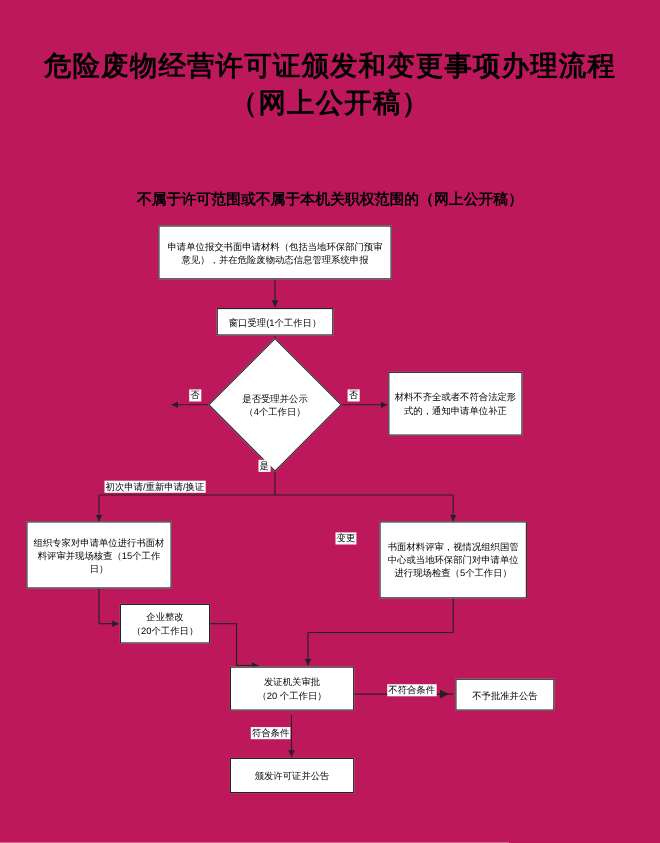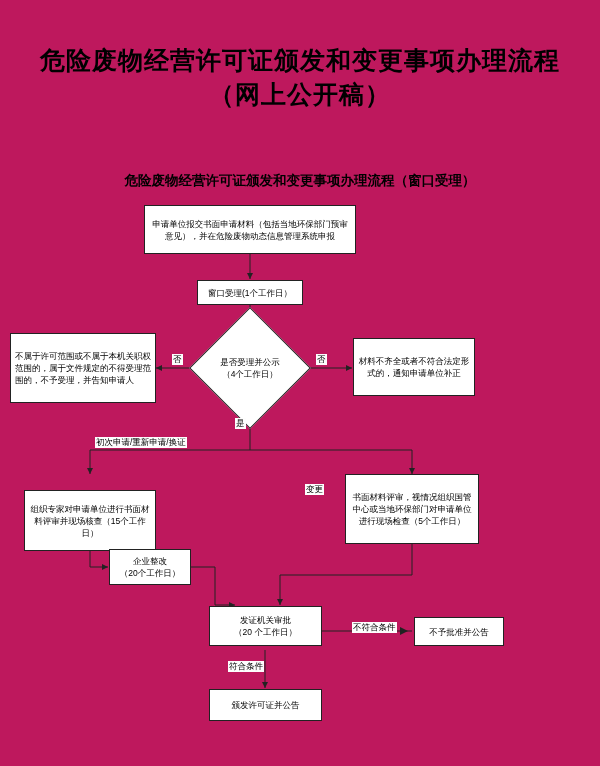--- a/index.html
+++ b/index.html
@@ -117,21 +117,21 @@
 </head>
 <body>
 
 <div id="page">
 
   <div class="title-block">
     <div class="title-line1">危险废物经营许可证颁发和变更事项办理流程</div>
     <div class="title-line2">（网上公开稿）</div>
   </div>
 
-  <div class="chart-title">危险废物经营许可证颁发和变更事项办理流程（窗口受理）</div>
+  <div class="chart-title">不属于许可范围或不属于本机关职权范围的（网上公开稿）</div>
 
   <svg class="lines" viewBox="0 0 600 766">
     <defs>
       <marker id="arrow" markerWidth="7" markerHeight="7" refX="6" refY="3" orient="auto">
         <path d="M0,0 L6,3 L0,6 z" fill="#222"></path>
       </marker>
     </defs>
 
     <line x1="250" y1="254" x2="250" y2="279" stroke="#222" stroke-width="1" marker-end="url(#arrow)"></line>
 
@@ -174,29 +174,26 @@
     <span>窗口受理(1个工作日）</span>
   </div>
 
   <div class="diamond-wrap" style="left:195px; top:325px; width:110px; height:86px;">
     <div class="diamond-shape"></div>
     <div class="diamond-text">
       是否受理并公示<br>（4个工作日）
     </div>
   </div>
 
-  <div class="node" style="left:10px; top:333px; width:146px; height:70px; text-align:left;">
-    <span style="text-align:left;">不属于许可范围或不属于本机关职权范围的，属于文件规定的不得受理范围的，不予受理，并告知申请人</span>
-  </div>
 
   <div class="node" style="left:353px; top:338px; width:122px; height:58px;">
     <span>材料不齐全或者不符合法定形式的，通知申请单位补正</span>
   </div>
 
-  <div class="node" style="left:24px; top:474px; width:132px; height:61px;margin-top:16px;">
+  <div class="node" style="left:24px; top:474px; width:132px; height:61px;">
     <span>组织专家对申请单位进行书面材料评审并现场核查（15个工作日）</span>
   </div>
 
   <div class="node" style="left:345px; top:474px; width:134px; height:70px;">
     <span>书面材料评审，视情况组织国管中心或当地环保部门对申请单位进行现场检查（5个工作日）</span>
   </div>
 
   <div class="node" style="left:109px; top:549px; width:82px; height:36px;">
     <span>企业整改<br>（20个工作日）</span>
   </div>

